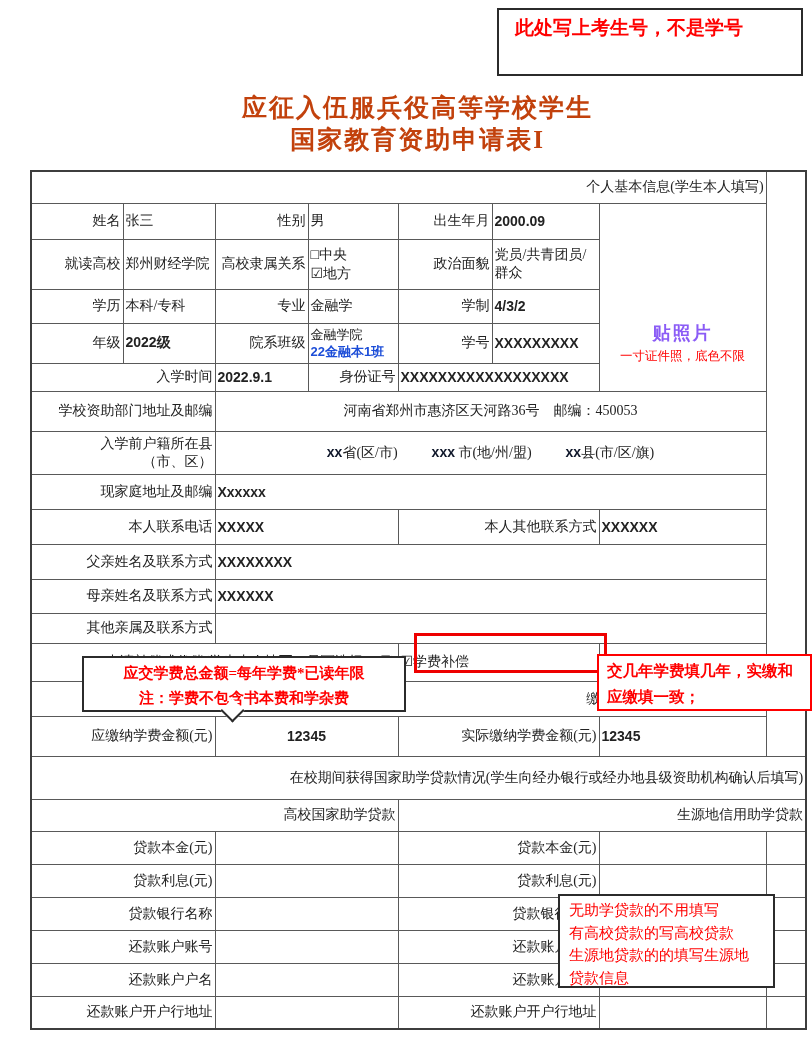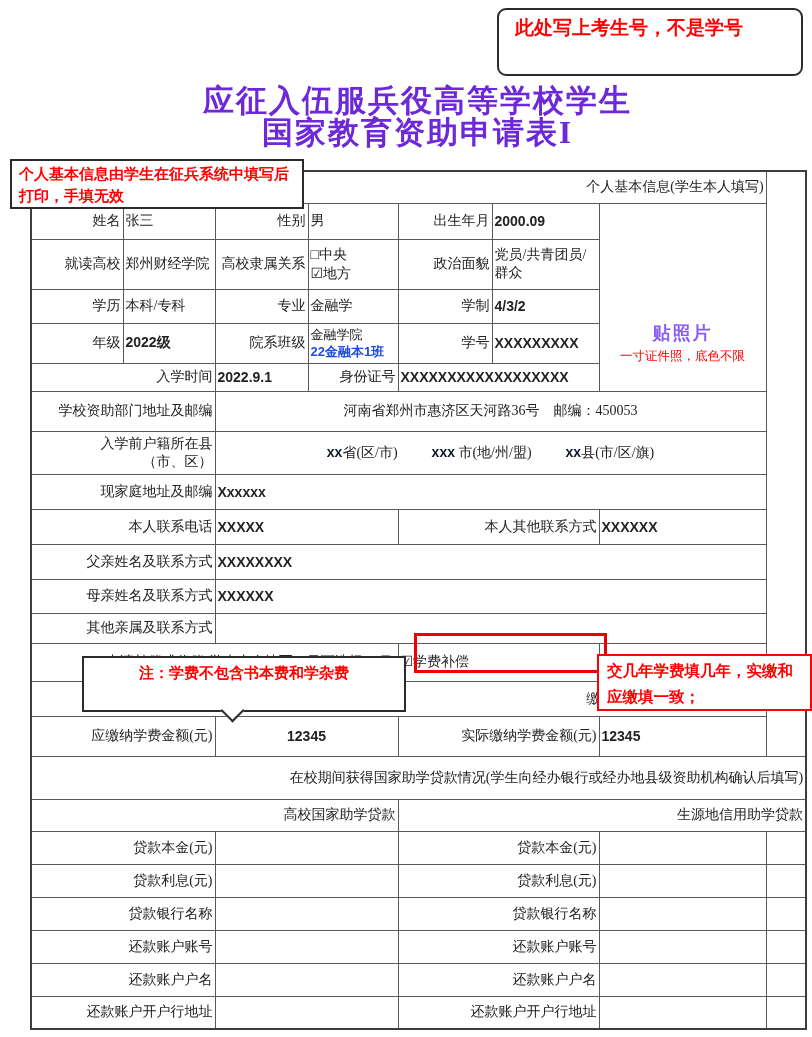--- a/index.html
+++ b/index.html
@@ -1,21 +1,21 @@
 <!DOCTYPE html>
 <html><head>
 <meta charset="utf-8">
 <style>
   html,body{margin:0;padding:0;background:#ffffff;}
   .page{position:relative;width:812px;height:1037px;background:#ffffff;overflow:hidden;
         font-family:"Liberation Serif","DejaVu Serif",serif;color:#1a1a1a;}
 
   
-  .title{position:absolute;left:30px;top:85px;width:775px;text-align:center;
-         font-weight:bold;font-size:31px;line-height:32px;letter-spacing:2px;color:#6d28d9;}
+  .title{position:absolute;left:30px;top:92px;width:775px;text-align:center;
+         font-weight:bold;font-size:25px;line-height:32px;letter-spacing:2px;color:#c2410c;}
 
   
   table.form{position:absolute;left:30px;top:170px;width:775px;border-collapse:collapse;
              table-layout:fixed;border:2px solid #3d3d3d;}
   table.form td{border:1px solid #595959;padding:0 2px;overflow:hidden;
                 font-size:14px;color:#222;vertical-align:middle;}
   td.lbl{text-align:right;}
   td.sec{text-align:right;font-size:15px;}
   td.vcn{vertical-align:top;text-align:left;font-size:15px;padding-top:1px;}
   td.vnum,span.vnum{vertical-align:top;text-align:left;
@@ -36,21 +36,21 @@
   td.photocell{vertical-align:top;text-align:center;}
   .photo-title{margin-top:92px;color:#8b5cf6;font-size:18px;font-weight:bold;letter-spacing:2px;}
   .photo-sub{color:#ff0000;font-size:12.5px;margin-top:3px;}
   .twoline{line-height:17px;display:block;text-align:left;
            font-family:"Liberation Sans","DejaVu Sans",sans-serif;font-size:13px;font-weight:bold;color:#1d4ed8;}
   .deptline{display:block;line-height:17px;font-size:13px;}
 
   
   .annbox{position:absolute;background:#ffffff;border:2px solid #2b2b2b;color:#ff0000;box-sizing:border-box;}
   .exam-note{left:497px;top:8px;width:306px;height:68px;font-size:19px;font-weight:bold;
-             line-height:29px;padding:3px 10px 0 16px;border-radius:9px;}
+             line-height:29px;padding:3px 10px 0 16px;}
   .print-note{left:10px;top:159px;width:294px;height:50px;font-size:15px;font-weight:bold;
               line-height:22px;padding:2px 7px;}
   .loan-note{left:558px;top:894px;width:217px;height:94px;font-size:15px;
              line-height:22.5px;padding:3px 9px;border-width:2px;}
   .bubble{left:82px;top:656px;width:324px;height:56px;font-size:15px;font-weight:bold;
           line-height:25px;text-align:center;padding-top:3px;z-index:5;}
   .bubble .tail{position:absolute;bottom:-9px;left:140px;width:15px;height:15px;background:#fff;
           border-right:2px solid #2b2b2b;border-bottom:2px solid #2b2b2b;transform:rotate(45deg);}
   .years-note{left:597px;top:654px;width:215px;height:57px;border:2px solid #ff0000;
           font-size:15.5px;font-weight:bold;line-height:26px;padding:2px 8px;z-index:6;}
@@ -246,25 +246,31 @@
       <td></td>
       <td></td>
     </tr>
   </tbody>
     </table>
 
   <div class="annbox exam-note">
     <div>此处写上考生号，不是学号</div>
   </div>
 
-  <div class="annbox print-note">个人基本信息由学生在征兵系统中填写后打印，手填无效</div>
 
   <div class="hl-box"></div>
 
   <div class="annbox bubble">
+    <div>应交学费总金额=每年学费*已读年限</div>
     <div>注：学费不包含书本费和学杂费</div>
     <div class="tail"></div>
   </div>
 
   <div class="annbox years-note">交几年学费填几年，实缴和应缴填一致；</div>
 
+  <div class="annbox loan-note">
+    <div>无助学贷款的不用填写</div>
+    <div>有高校贷款的写高校贷款</div>
+    <div>生源地贷款的的填写生源地</div>
+    <div>贷款信息</div>
+  </div>
 
 </div>
 
 </body></html>

